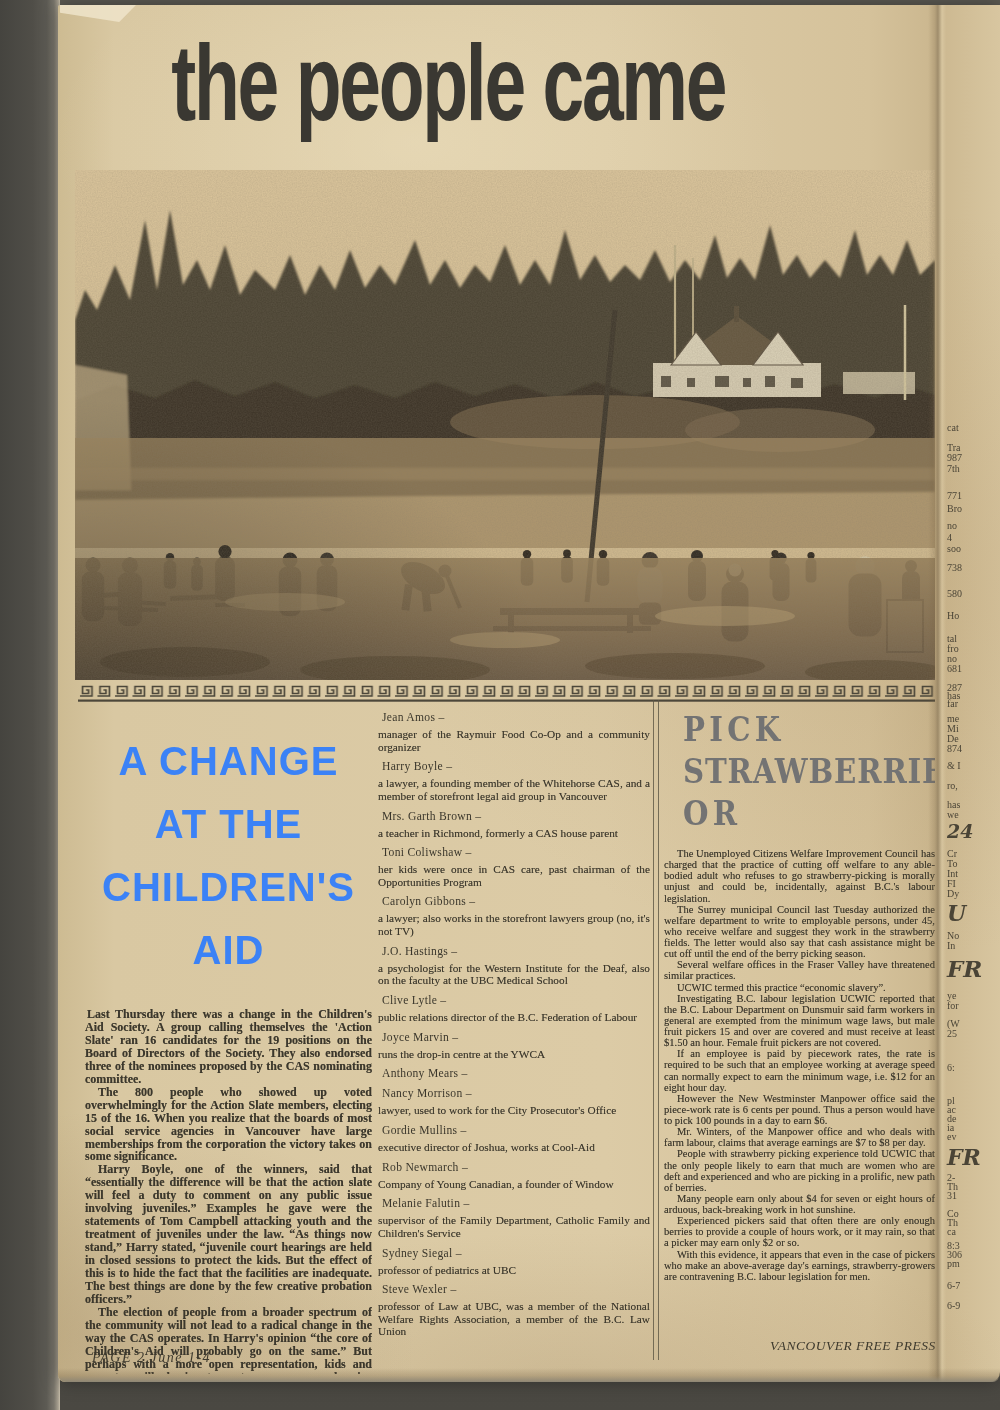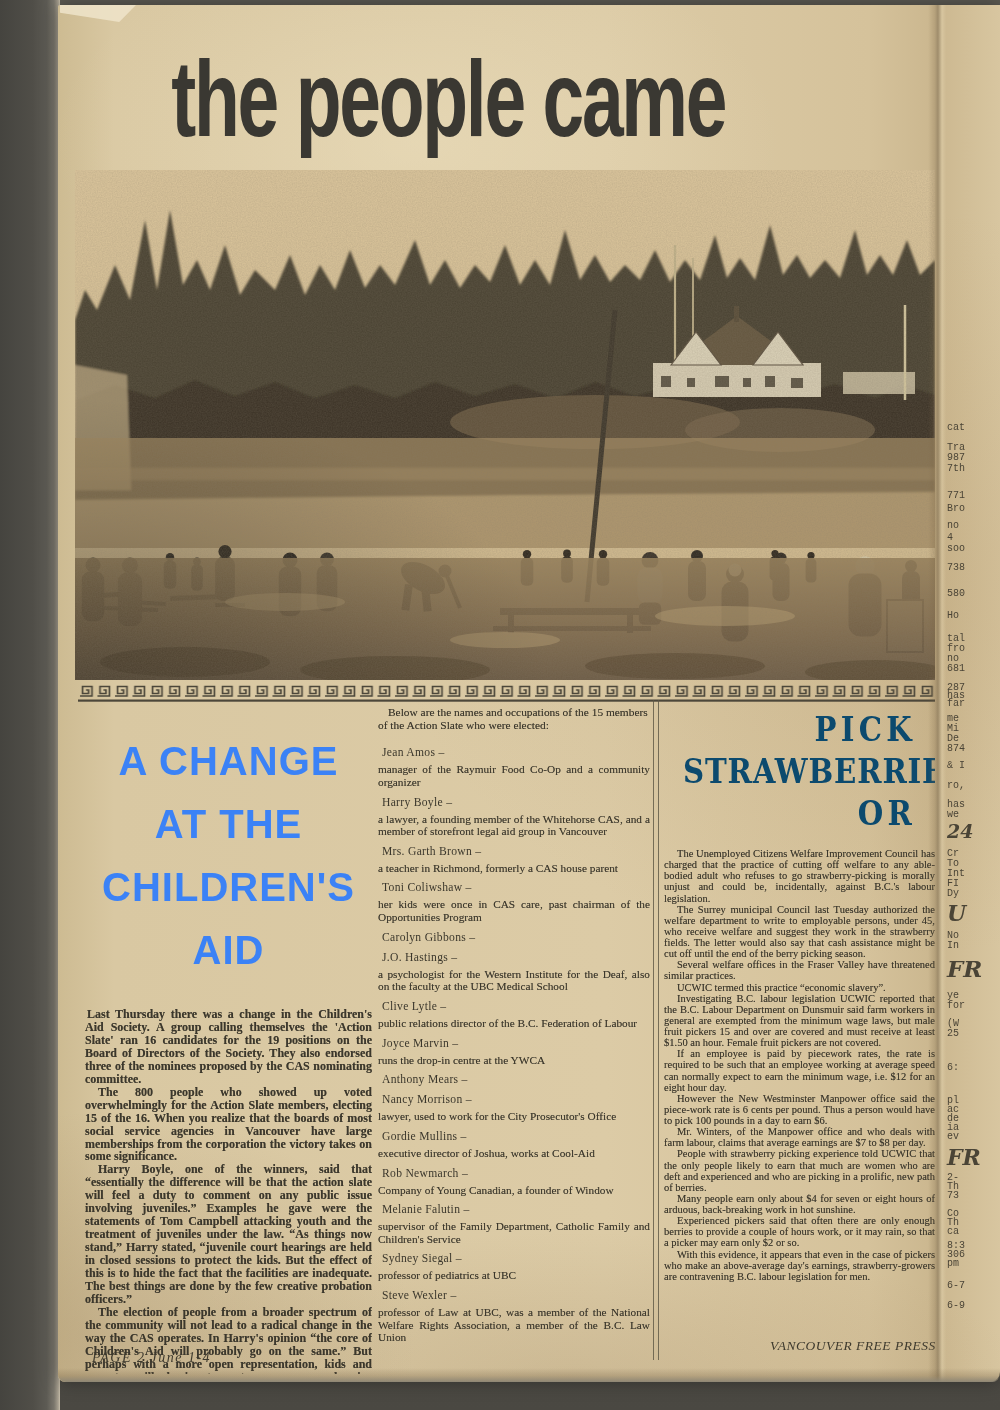--- a/index.html
+++ b/index.html
@@ -24,21 +24,21 @@
     box-shadow:0 0 18px rgba(0,0,0,.35);}
   #corner-sliver{position:absolute;left:60px;top:5px;width:76px;height:17px;
     background:#eee4ca;clip-path:polygon(0 0,100% 0,78% 100%,0 45%);opacity:.85;}
   #fold-crease{position:absolute;left:928px;top:5px;width:18px;height:1377px;
     background:linear-gradient(90deg,transparent 0,rgba(118,97,66,.25) 38%,rgba(86,70,48,.38) 55%,rgba(235,221,186,.35) 78%,transparent 100%);}
   #bottom-edge{position:absolute;left:58px;top:1368px;width:942px;height:14px;
     border-radius:0 0 8px 8px;
     background:linear-gradient(180deg,rgba(0,0,0,0) 0,rgba(116,97,68,.28) 55%,#8e8674 100%);}
 
   
-  #main-headline{position:absolute;left:0;top:48px;width:1000px;text-align:center;
+  #main-headline{position:absolute;left:0;top:32px;width:1000px;text-align:center;
     color:#3a3832;font-family:"Liberation Sans",sans-serif;font-weight:700;
     font-size:100px;line-height:1;letter-spacing:-3px;white-space:nowrap;}
   #main-headline span{display:inline-block;transform:translateX(-52px) scaleX(.75) scaleY(1.08);transform-origin:center;}
 
   
   #photo{position:absolute;left:75px;top:170px;width:860px;height:510px;}
 
   
   #border-strip{position:absolute;left:78px;top:684px;width:857px;height:20px;}
 
@@ -47,22 +47,22 @@
   #col-left{left:85px;top:712px;width:287px;height:662px;}
   #col-mid{left:378px;top:704px;width:272px;height:672px;}
   #col-right{left:664px;top:704px;width:271px;height:672px;}
   #col-rule{position:absolute;left:653px;top:700px;width:4px;height:660px;
     border-left:1px solid #5d5744;border-right:1px solid #5d5744;opacity:.8;}
 
   .left-headline{margin-top:18px;margin-bottom:26px;text-align:center;
     font-family:"Liberation Sans",sans-serif;font-weight:700;color:#3b82f6;}
   .hl-line{font-size:40px;line-height:63px;letter-spacing:1px;transform:scaleY(1.02);}
 
-  .right-headline{margin-top:4px;margin-bottom:14px;text-align:right;
-    font-family:"DejaVu Serif",serif;font-weight:700;color:#0c4a6e;}
+  .right-headline{margin-top:4px;margin-bottom:14px;text-align:left;
+    font-family:"DejaVu Serif",serif;font-weight:700;color:#737373;}
   .hr-line{font-size:34px;line-height:42px;display:block;transform:scaleX(.86);transform-origin:center;letter-spacing:5px;}
   .hr-line:nth-child(2){letter-spacing:1px;}
 
   .body-text p{margin:0;text-align:justify;text-indent:13px;
     text-shadow:0 0 .4px rgba(59,55,44,.55);}
   #left-body{font-size:12px;line-height:1.08;font-weight:bold;}
   #left-body p:first-child{text-indent:2px;}
   #right-body{font-size:10.5px;line-height:1.06;}
 
   #mid-intro{font-size:11.4px;line-height:1.15;text-indent:10px;margin:2px 0 14px 0;
@@ -71,21 +71,21 @@
   .m-desc{font-size:11.3px;line-height:1.12;text-align:justify;margin-top:4px;
     text-shadow:0 0 .4px rgba(59,55,44,.5);}
 
   .footer{position:absolute;font-style:italic;color:#3e3a2e;}
   #footer-left{left:92px;top:1350px;font-size:14px;letter-spacing:1.5px;}
   #footer-right{left:770px;top:1338px;width:165px;font-size:13.5px;letter-spacing:.5px;white-space:nowrap;}
 
   
   #edge-strip{position:absolute;left:941px;top:5px;width:59px;height:1377px;overflow:hidden;}
   .frag{position:absolute;left:6px;font-size:10px;color:#4a4436;white-space:nowrap;
-    font-family:Liberation Mono, monospace;}
+    font-family:Liberation Serif, serif;}
   .frag.big{font-weight:700;font-family:"DejaVu Serif",serif;font-style:italic;}
 </style>
 </head>
 <body>
 
 <div id="scan">
   <div id="left-strip"></div>
   <div id="paper"></div>
   <div id="corner-sliver"></div>
 
@@ -252,31 +252,31 @@
       </div>
     <div id="left-body" class="body-text">
         <p>Last Thursday there was a change in the Children's Aid Society. A group calling themselves the 'Action Slate' ran 16 candidates for the 19 positions on the Board of Directors of the Society. They also endorsed three of the nominees proposed by the CAS nominating committee.</p>
         <p>The 800 people who showed up voted overwhelmingly for the Action Slate members, electing 15 of the 16. When you realize that the boards of most social service agencies in Vancouver have large memberships from the corporation the victory takes on some significance.</p>
         <p>Harry Boyle, one of the winners, said that “essentially the difference will be that the action slate will feel a duty to comment on any public issue involving juveniles.” Examples he gave were the statements of Tom Campbell attacking youth and the treatment of juveniles under the law. “As things now stand,” Harry stated, “juvenile court hearings are held in closed sessions to protect the kids. But the effect of this is to hide the fact that the facilities are inadequate. The best things are done by the few creative probation officers.”</p>
         <p>The election of people from a broader spectrum of the community will not lead to a radical change in the way the CAS operates. In Harry's opinion “the core of Children's Aid will probably go on the same.” But perhaps with a more open representation, kids and parents will begin to get more comprehensive treatment, especially in the area of remedial money for keeping families together. (At present only 1/2 of 1% of the CAS $6 million goes to helping welfare families stay together by providing some money to alleviate their conditions.)</p>
       </div>
   </div>
 
   <div id="col-mid" class="col">
-    <p id="mid-intro">Below are the names and occupations of the 15 members of the Action Slate who were elected:</p>
     <div>
         <div class="m-name">Jean Amos –</div>
         <div class="m-desc">manager of the Raymuir Food Co-Op and a community organizer</div>
         <div class="m-name">Harry Boyle –</div>
         <div class="m-desc">a lawyer, a founding member of the Whitehorse CAS, and a member of storefront legal aid group in Vancouver</div>
         <div class="m-name">Mrs. Garth Brown –</div>
         <div class="m-desc">a teacher in Richmond, formerly a CAS house parent</div>
         <div class="m-name">Toni Coliwshaw –</div>
         <div class="m-desc">her kids were once in CAS care, past chairman of the Opportunities Program</div>
         <div class="m-name">Carolyn Gibbons –</div>
+        <div class="m-desc">a lawyer; also works in the storefront lawyers group (no, it's not TV)</div>
         <div class="m-name">J.O. Hastings –</div>
         <div class="m-desc">a psychologist for the Western Institute for the Deaf, also on the faculty at the UBC Medical School</div>
         <div class="m-name">Clive Lytle –</div>
         <div class="m-desc">public relations director of the B.C. Federation of Labour</div>
         <div class="m-name">Joyce Marvin –</div>
         <div class="m-desc">runs the drop-in centre at the YWCA</div>
         <div class="m-name">Anthony Mears –</div>
         <div class="m-name">Nancy Morrison –</div>
         <div class="m-desc">lawyer, used to work for the City Prosecutor's Office</div>
         <div class="m-name">Gordie Mullins –</div>
@@ -363,21 +363,21 @@
       <span class="frag" style="top: 1023px;">25</span>
       <span class="frag" style="top: 1057px;">6:</span>
       <span class="frag" style="top: 1090px;">pl</span>
       <span class="frag" style="top: 1099px;">ac</span>
       <span class="frag" style="top: 1108px;">de</span>
       <span class="frag" style="top: 1117px;">ia</span>
       <span class="frag" style="top: 1126px;">ev</span>
       <span class="frag big" style="top: 1139px; font-size: 22px;">FR</span>
       <span class="frag" style="top: 1167px;">2-</span>
       <span class="frag" style="top: 1176px;">Th</span>
-      <span class="frag" style="top: 1185px;">73</span>
+      <span class="frag" style="top: 1185px;">31</span>
       <span class="frag" style="top: 1203px;">Co</span>
       <span class="frag" style="top: 1212px;">Th</span>
       <span class="frag" style="top: 1221px;">ca</span>
       <span class="frag" style="top: 1235px;">8:3</span>
       <span class="frag" style="top: 1244px;">306</span>
       <span class="frag" style="top: 1253px;">pm</span>
       <span class="frag" style="top: 1275px;">6-7</span>
       <span class="frag" style="top: 1295px;">6-9</span>
     </div>
 

